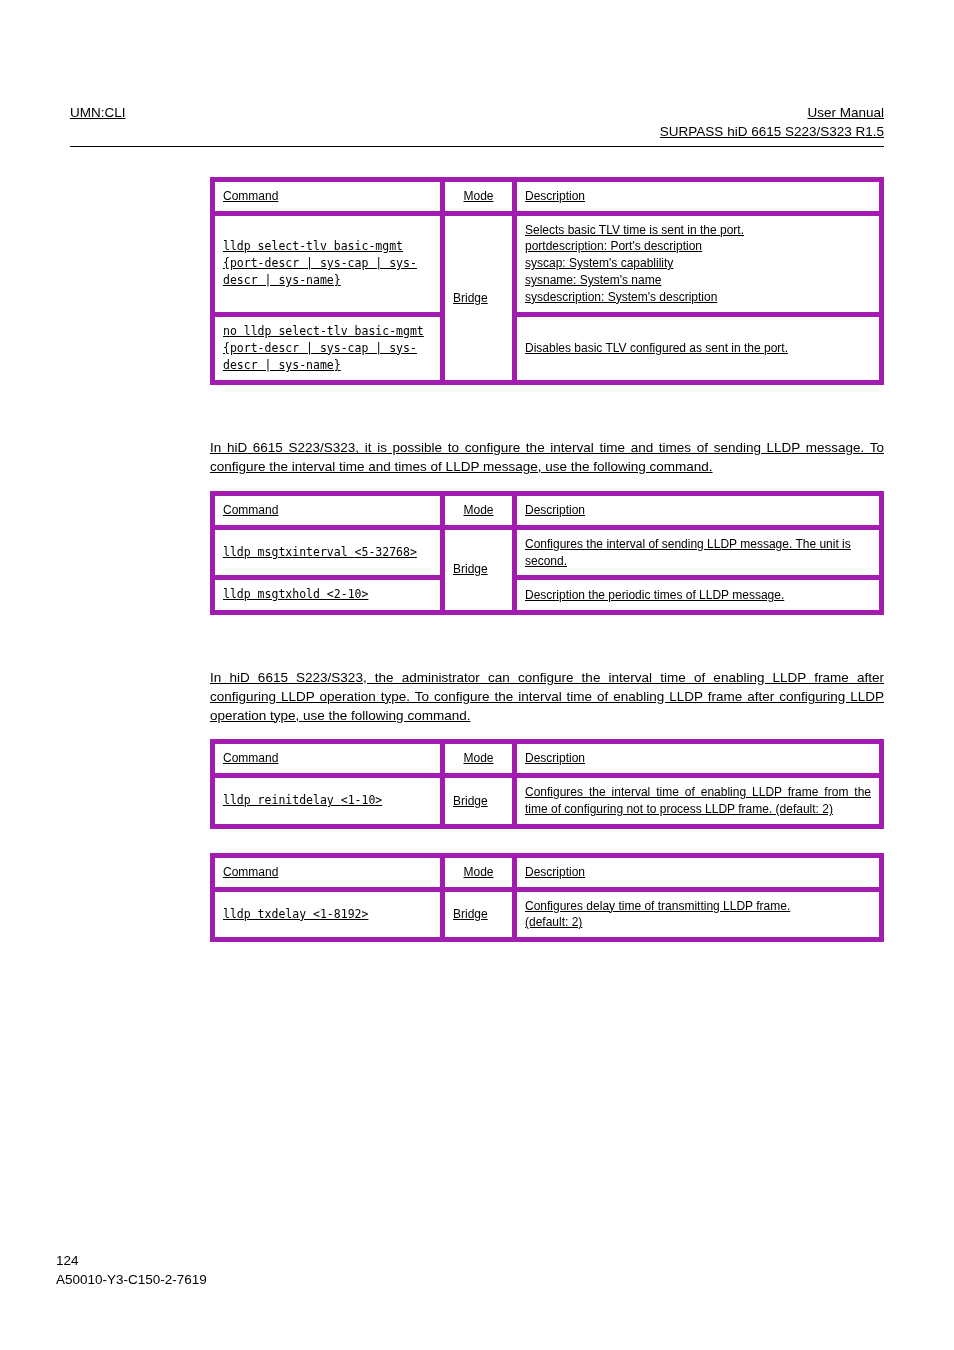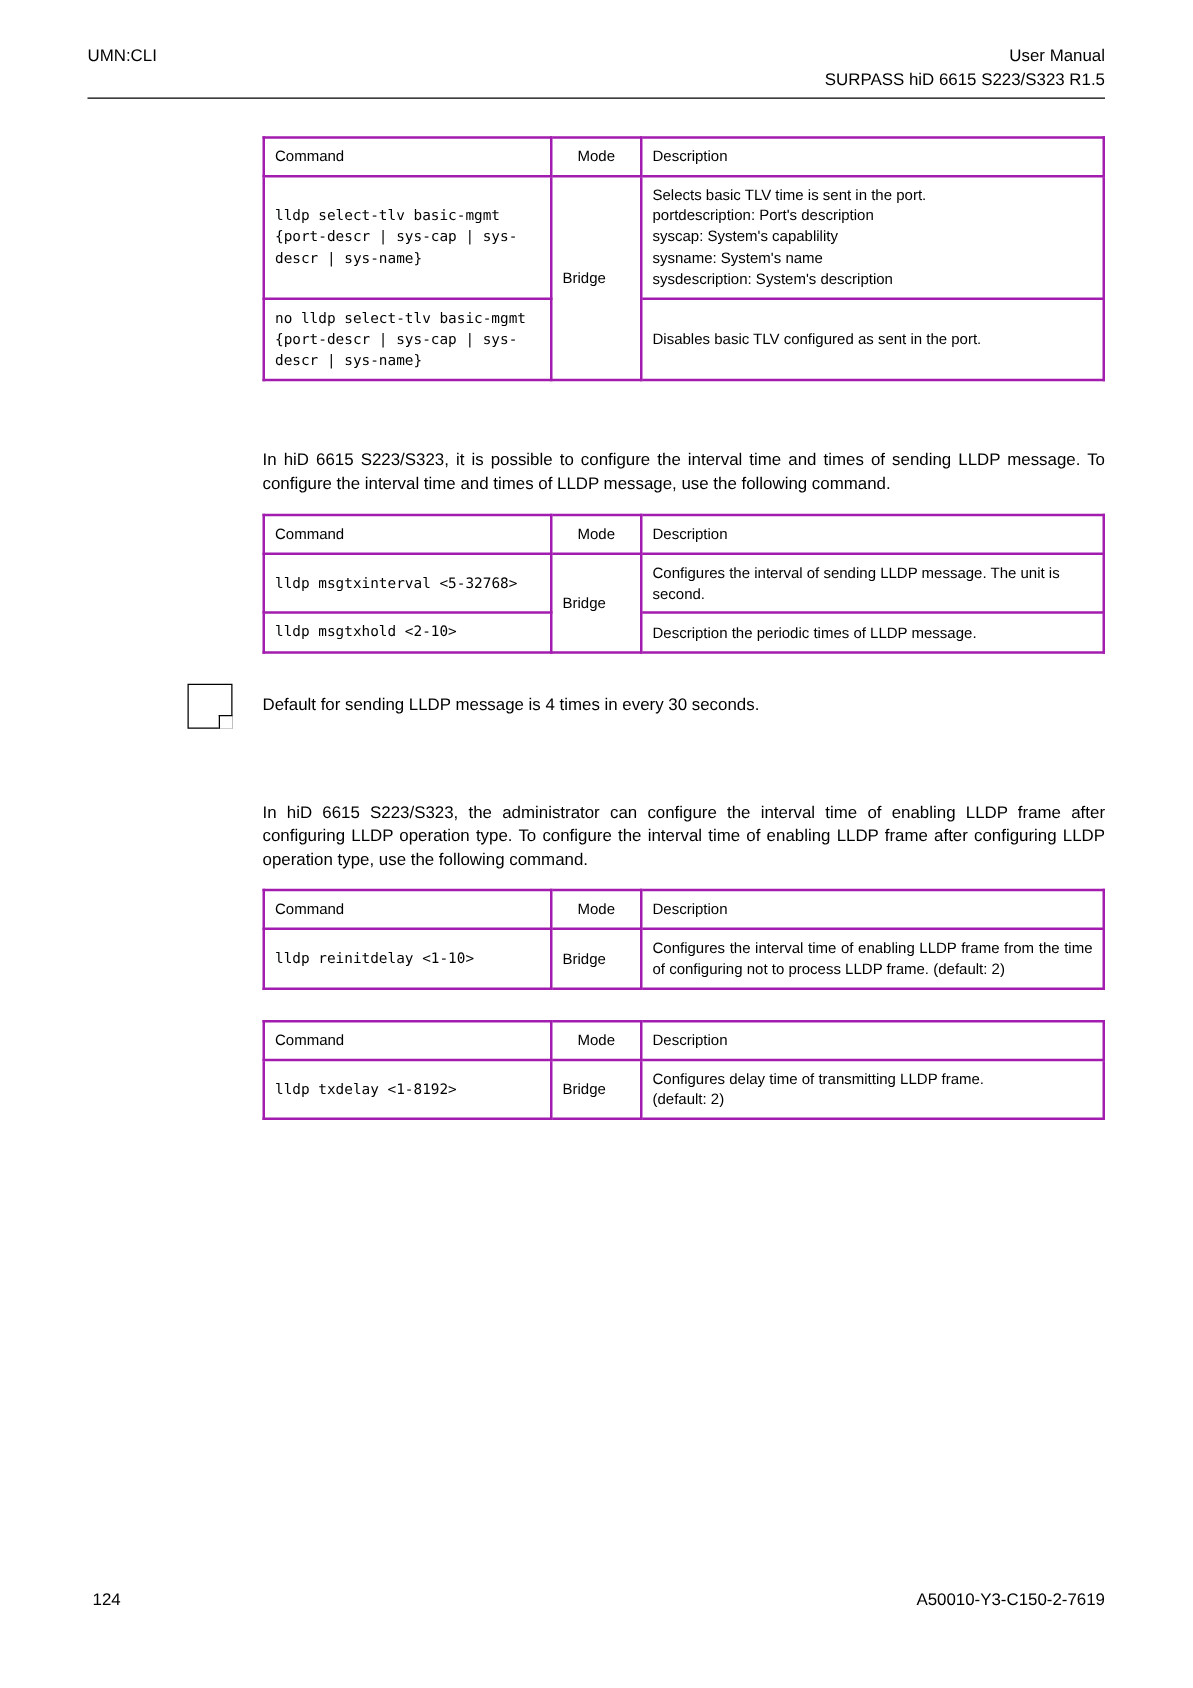--- a/index.html
+++ b/index.html
@@ -7,40 +7,41 @@
       font-family: Arial, Helvetica, sans-serif;
       background: #fff;
       color: #000;
       width: 954px;
       height: 1350px;
       position: relative;
       font-size: 13.5px;
       line-height: 1.4;
     }
     .page {
-      padding: 36px 70px 40px 70px;
+      padding: 104px 70px 40px 70px;
+      text-decoration: underline;
     }
     .header {
       display: flex;
       justify-content: space-between;
       font-size: 13.5px;
       margin-bottom: 4px;
     }
     .header-right { text-align: right; }
     .hr-line { border: none; border-top: 1px solid #000; margin-bottom: 30px; }
     .content { margin-left: 140px; }
     .para { text-align: justify; margin-bottom: 14px; }
     .para-tight { text-align: justify; margin-bottom: 8px; }
     table {
       border-collapse: collapse;
       width: 100%;
       margin-bottom: 24px;
       font-size: 12px;
     }
-    th, td { border: 2px solid #a21caf; padding: 6px 8px; vertical-align: middle; }
+    th, td { border: 5px solid #a21caf; padding: 6px 8px; vertical-align: middle; }
     th { font-weight: normal; text-align: left; }
     .col-cmd { width: 230px; }
     .col-mode { width: 72px; text-align: center; }
     .col-desc { }
     .note-row { display: flex; align-items: center; margin-bottom: 28px; margin-left: -60px; }
     .note-icon {
       width: 36px; height: 36px;
       border: 1px solid #000;
       margin-right: 24px;
       flex-shrink: 0;
@@ -51,24 +52,25 @@
       position: absolute;
       right: -1px; bottom: -1px;
       width: 10px; height: 10px;
       border-left: 1px solid #000;
       border-top: 1px solid #000;
       background: #fff;
     }
     .footer {
       position: absolute;
       bottom: 60px;
-      left: 74px; right: 70px;
+      left: 56px; right: 70px;
       display: flex;
       justify-content: space-between;
       font-size: 13.5px;
+      flex-direction: column;
     }
     .section-gap { height: 30px; }
     td.center { text-align: left; }
     .cmd-cell { font-family: monospace; font-size: 11.5px; line-height: 1.5; }
   </style>
 </head>
 <body>
 
 <div class="page">
   <div class="header">
@@ -125,24 +127,20 @@
         <td>Configures the interval of sending LLDP message. The unit is second.</td>
       </tr>
       <tr>
         <td class="cmd-cell"><span>lldp msgtxhold </span><span>&lt;2-10&gt;</span></td>
         <td>Description the periodic times of LLDP message.</td>
       </tr>
     </tbody>
       </table>
   </div>
 
-  <div class="note-row" style="margin-left:80px;">
-    <div class="note-icon"></div>
-    <div>Default for sending LLDP message is 4 times in every 30 seconds.</div>
-  </div>
 
   <div class="content">
     <div class="section-gap"></div>
 
     <p class="para">In hiD 6615 S223/S323, the administrator can configure the interval time of enabling LLDP frame after configuring LLDP operation type. To configure the interval time of enabling LLDP frame after configuring LLDP operation type, use the following command.</p>
 
     <table>
       <tbody>
           <tr>
         <th class="col-cmd">Command</th>

